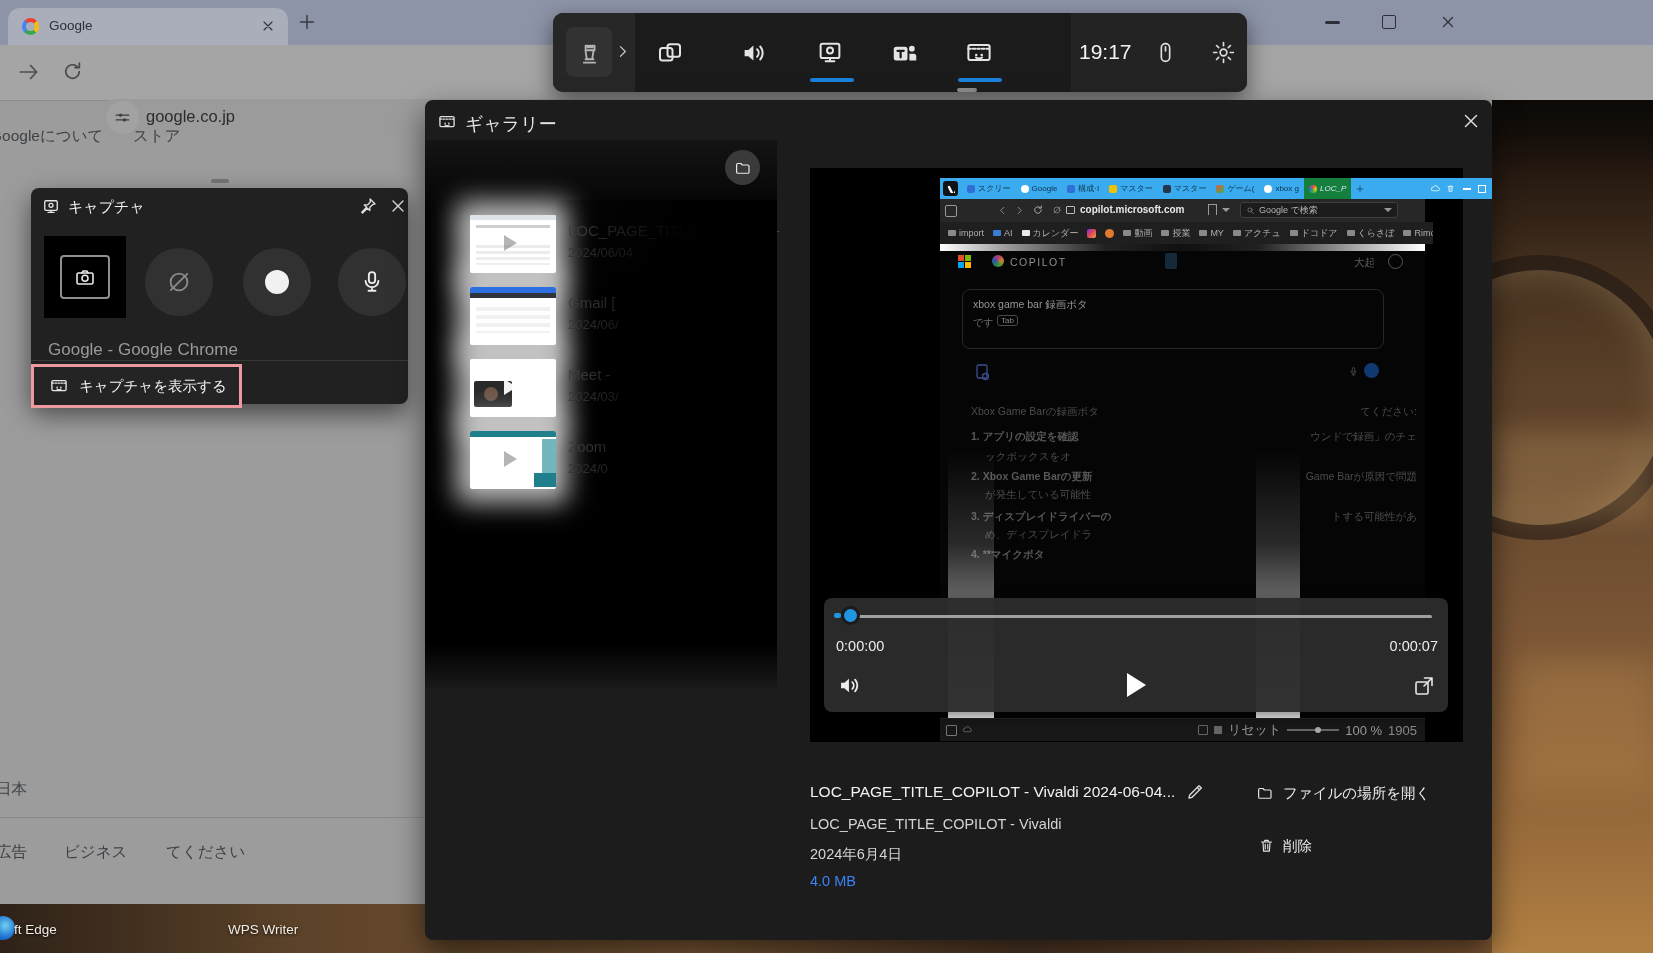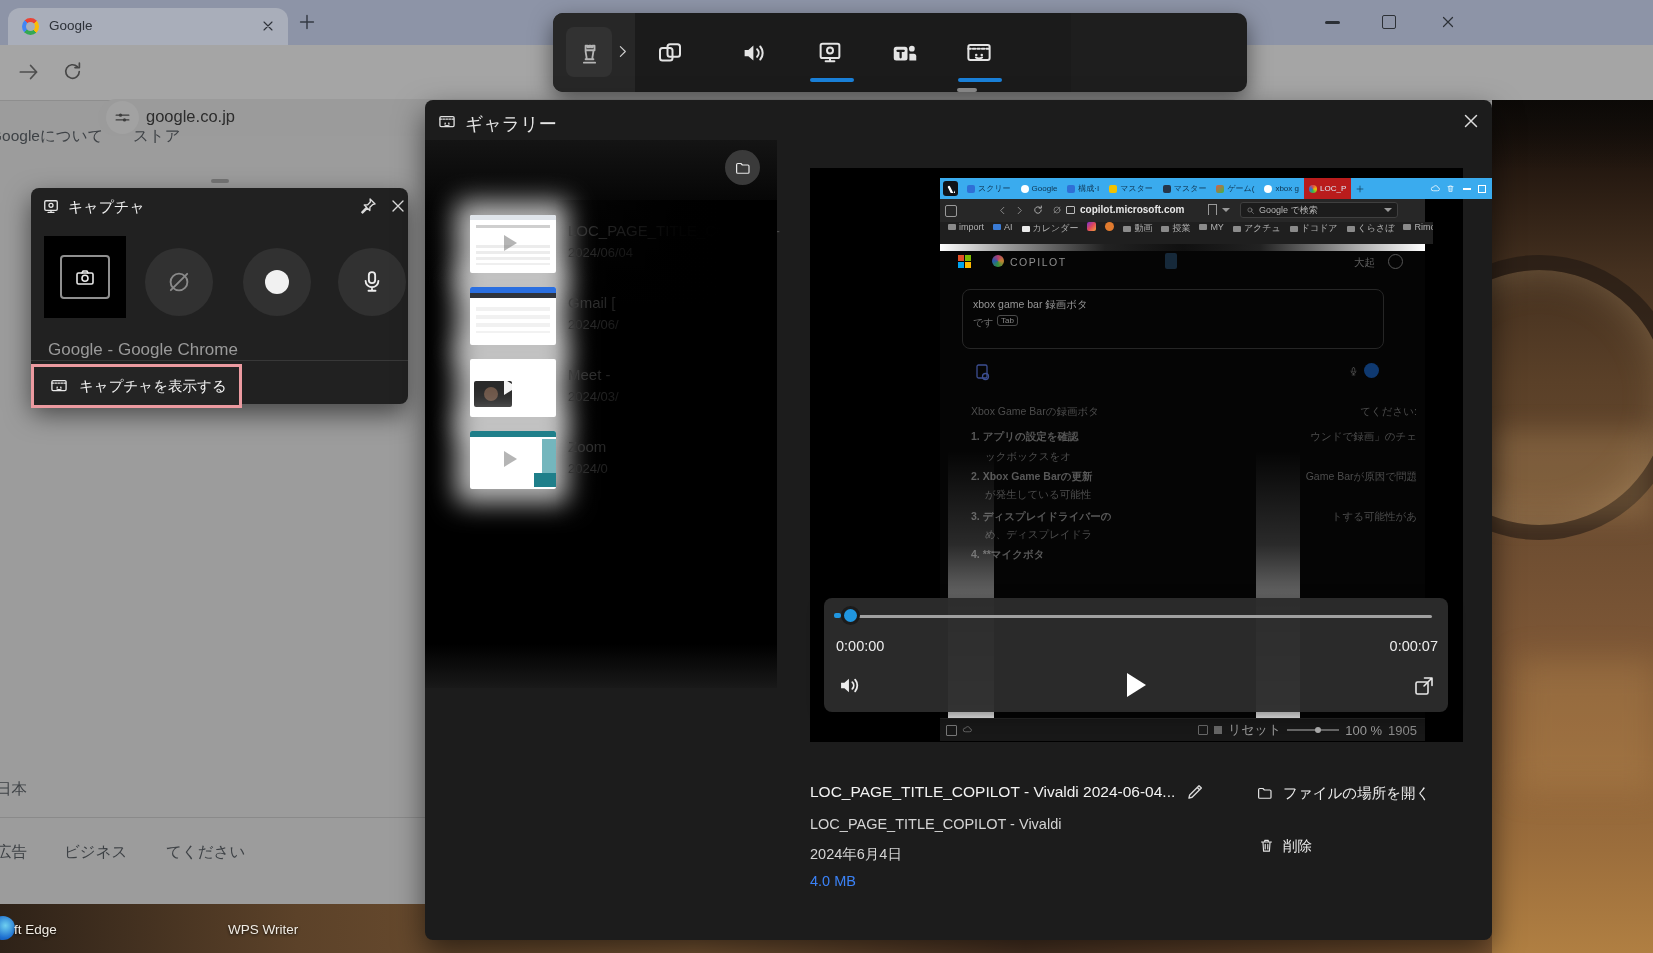--- a/index.html
+++ b/index.html
@@ -43,23 +43,23 @@
   .li-title{position:absolute;left:143px;font-size:15px;color:#4b4b4b;white-space:nowrap;}
   .li-date{position:absolute;left:143px;font-size:13px;color:#404040;white-space:nowrap;}
   .fadeR{position:absolute;left:130px;top:95px;width:222px;height:410px;
     background:linear-gradient(90deg,rgba(0,0,0,0) 0%,rgba(0,0,0,.55) 25%,rgba(0,0,0,.94) 55%,#000 75%);}
   
   .video{position:absolute;left:385px;top:68px;width:653px;height:574px;background:#000;}
   .viv{position:absolute;left:130px;top:10px;width:485px;height:569px;}
   .vtabbar{position:absolute;left:0;top:0;width:567px;height:21px;background:#3aabee;display:flex;align-items:center;}
   .vtab{display:flex;align-items:center;gap:3px;height:21px;padding:0 5px;font-size:8px;color:#0e3350;flex:0 0 auto;}
   .vtab .fav{width:8px;height:8px;border-radius:2px;flex:0 0 auto;}
-  .vtab.active{background:#b91c1c;color:#d9e8f4;}
+  .vtab.active{background:#15803d;color:#d9e8f4;font-style:italic;}
   .vaddr{position:absolute;left:0;top:21px;width:485px;height:23px;background:#272727;color:#b9b9b9;}
-  .vbm{position:absolute;left:0;top:44px;width:485px;height:22px;background:#1f1f1f;display:flex;align-items:flex-start;
+  .vbm{position:absolute;left:0;top:44px;width:485px;height:22px;background:#1f1f1f;display:flex;align-items:center;
     gap:9px;padding-left:8px;overflow:hidden;}
   .bmitem{display:flex;align-items:center;gap:3px;font-size:9px;color:#b0b0b0;flex:0 0 auto;}
   .bmf{width:8px;height:6px;border-radius:1px;background:#8a8a8a;flex:0 0 auto;}
   .whitestrip{position:absolute;left:0;top:66px;width:485px;height:7px;
     background:linear-gradient(90deg,#fff 0%,#999 14%,#222 34%,#101010 50%,#222 66%,#aaa 86%,#fff 100%);}
   .vcontent{position:absolute;left:0;top:73px;width:485px;height:467px;background:#050505;overflow:hidden;}
   .wcol{position:absolute;width:46px;top:200px;height:267px;
     background:linear-gradient(180deg,rgba(255,255,255,0) 0%,rgba(255,255,255,.15) 35%,rgba(255,255,255,.7) 80%,rgba(255,255,255,.95) 100%);}
   .resp-row{position:absolute;left:31px;width:446px;display:flex;justify-content:space-between;
     font-size:10.5px;color:#4d4d4d;white-space:nowrap;}
@@ -307,20 +307,33 @@
             <use href="#i-teams"></use>
           </svg>
         </span>
       <span class="abs" style="left:329px;top:25px;color:#e4e4e4;">
           <svg class="ic" width="30" height="30">
             <use href="#i-gallery"></use>
           </svg>
         </span>
       <span class="gb-underline" style="left:323px;width:44px;"></span>
     </div>
+    <div class="abs" style="left:518px;top:0;width:176px;height:79px;background:#232323;border-radius:0 10px 10px 0;">
+      <span class="abs" style="left:8px;top:27px;font-size:21px;color:#f2f2f2;">19:17</span>
+      <span class="abs" style="left:82px;top:27px;color:#dedede;">
+          <svg class="ic" width="25" height="25">
+            <use href="#i-mouse"></use>
+          </svg>
+        </span>
+      <span class="abs" style="left:140px;top:27px;color:#dedede;">
+          <svg class="ic" width="25" height="25">
+            <use href="#i-gear"></use>
+          </svg>
+        </span>
+    </div>
   </div>
 
   <span class="abs dash" style="left:957px;top:88px;width:20px;height:4px;"></span>
 
   <div class="cap" style="overflow:visible;">
     <span class="abs dash" style="left:180px;top:-9px;width:18px;height:4px;background:#6f6f6f;"></span>
     <span class="abs" style="left:10px;top:9px;color:#e6e6e6;">
         <svg class="ic" width="20" height="20">
           <use href="#i-monitorcam"></use>
         </svg>

